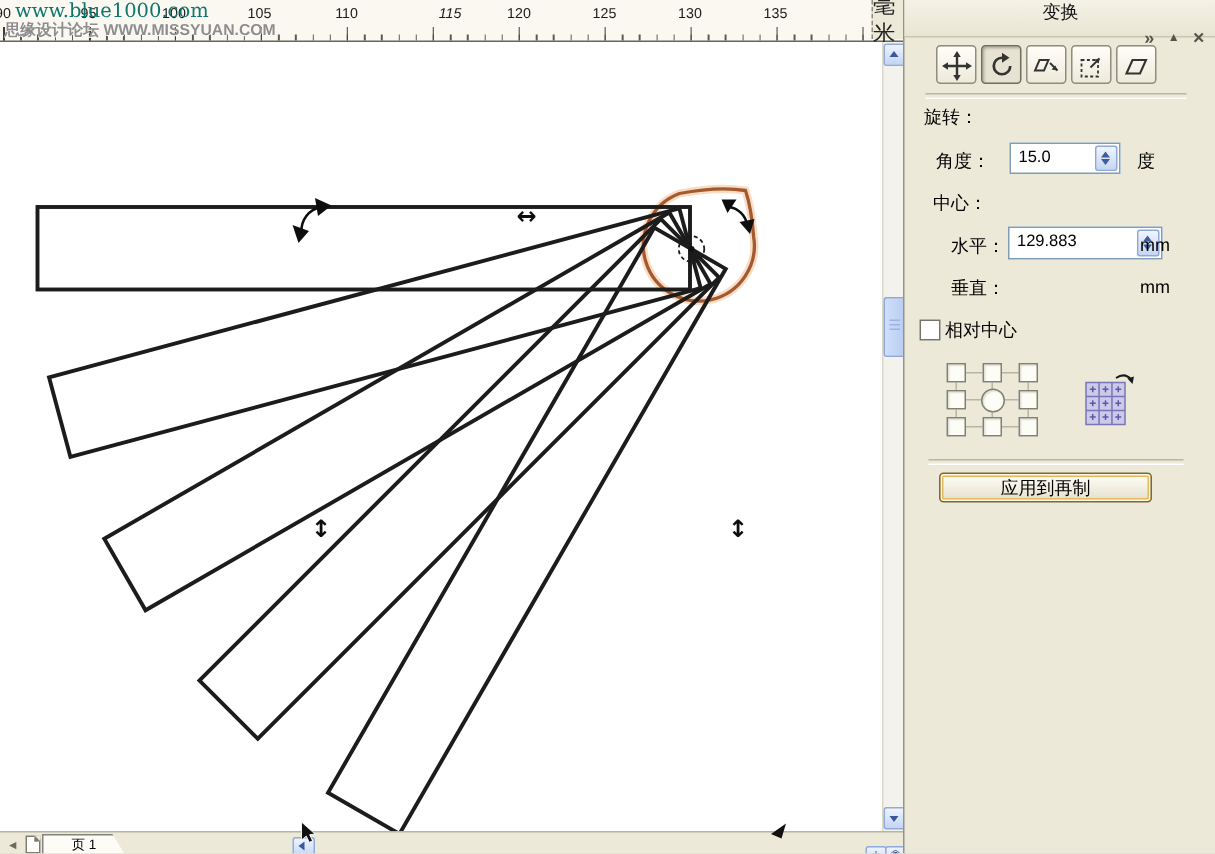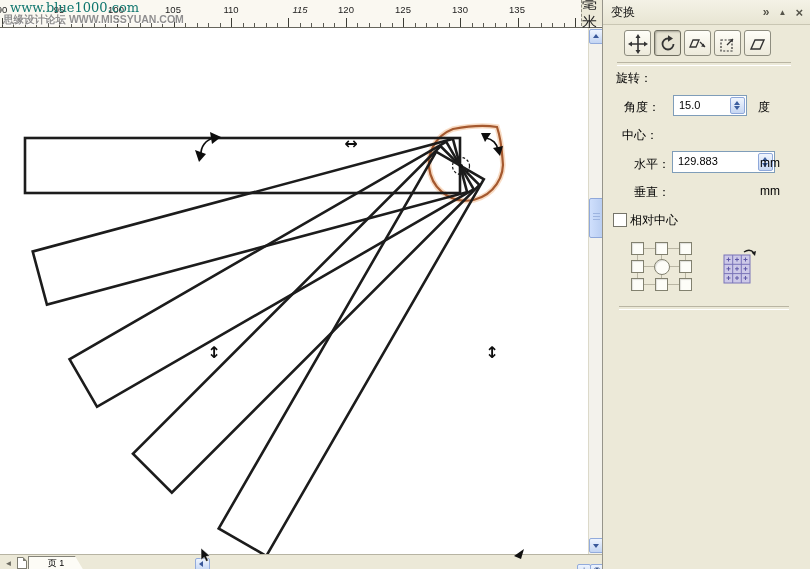--- a/index.html
+++ b/index.html
@@ -53,21 +53,21 @@
         background:linear-gradient(#eef4fe,#c3d5f3);border:1px solid #92abdc;border-radius:2px;}
   .hscroll-larrow .tri{position:absolute;left:3px;top:2px;width:0;height:0;
         border-top:3.5px solid transparent;border-bottom:3.5px solid transparent;border-right:4px solid #39589a;}
   .corner-btn{position:absolute;top:9px;width:12px;height:12px;background:linear-gradient(#eef4fe,#c3d5f3);
         border:1px solid #92abdc;border-radius:2px;font-size:8px;color:#2d4b86;text-align:center;line-height:10px;}
 
   
   .docker{position:absolute;left:602px;top:0;width:208px;height:569px;background:#ece9d8;
         border-left:1px solid #96948a;font-size:12px;}
   .docker-title{position:absolute;left:0;top:0;right:0;height:25px;border-bottom:1px solid #c9c6b3;
-        display:flex;align-items:center;padding:0 8px;box-sizing:border-box;background:linear-gradient(#f4f2e6,#e8e5d3);}
+        display:flex;align-items:center;padding:0 8px;box-sizing:border-box;background:linear-gradient(#f4f2e6,#e8e5d3);flex-direction:column;}
   .docker-title .t{font-size:12px;color:#111;}
   .dt-icons{margin-left:auto;display:flex;gap:9px;align-items:center;color:#55544a;}
   .dt-icons span{cursor:default;font-weight:bold;}
   .dt-chev{font-size:12px}.dt-up{font-size:8px}.dt-x{font-size:13px}
 
   .tool-btn{position:absolute;top:30px;width:27px;height:26px;background:linear-gradient(#fffef8,#edeadb);
         border:1px solid #8e8d80;border-radius:3px;box-sizing:border-box;}
   .tool-btn.active{background:#e6e3d3;box-shadow:inset 1px 1px 2px rgba(0,0,0,.28);border-color:#6f6e60;}
   .tool-btn svg{position:absolute;left:3px;top:3px;}
 
@@ -293,20 +293,21 @@
       <path d="M10.7,9 V37 M19.3,9 V37 M2,18.3 H28 M2,27.6 H28" stroke="#7a74b8" stroke-width="1" fill="none"></path>
       <path d="M4.5,13.5 h4 M6.5,11.5 v4 M13,13.5 h4 M15,11.5 v4 M21.5,13.5 h4 M23.5,11.5 v4
                M4.5,22.8 h4 M6.5,20.8 v4 M13,22.8 h4 M15,20.8 v4 M21.5,22.8 h4 M23.5,20.8 v4
                M4.5,32 h4 M6.5,30 v4 M13,32 h4 M15,30 v4 M21.5,32 h4 M23.5,30 v4" stroke="#5f58a8" stroke-width="1"></path>
       <path d="M22,6 Q28,2 32,7" fill="none" stroke="#1a1a1a" stroke-width="1.4"></path>
       <polygon points="33,10 29.6,6.4 34,5" fill="#1a1a1a"></polygon>
     </svg>
 
     <div class="groove" style="left:16px;right:22px;top:306px"></div>
 
+    <div class="xpbtn default" style="top:315px">应用到再制</div>
   </div>
 
   <div class="wm-red">www.blue1000.com</div>
   <div class="wm-gray">思缘设计论坛 WWW.MISSYUAN.COM</div>
 
   <svg class="cursor-arrow" style="left:200px;top:548px" width="12" height="16">
     <path d="M1,0 L1,12 L4.2,9.4 L6.2,13.6 L8.4,12.5 L6.4,8.5 L10,8 Z" fill="#111" stroke="#fff" stroke-width="0.6"></path>
   </svg>
   <svg class="cursor-arrow" style="left:513px;top:548px" width="14" height="14">
     <polygon points="1,8 11,1 8,11" fill="#111"></polygon>

